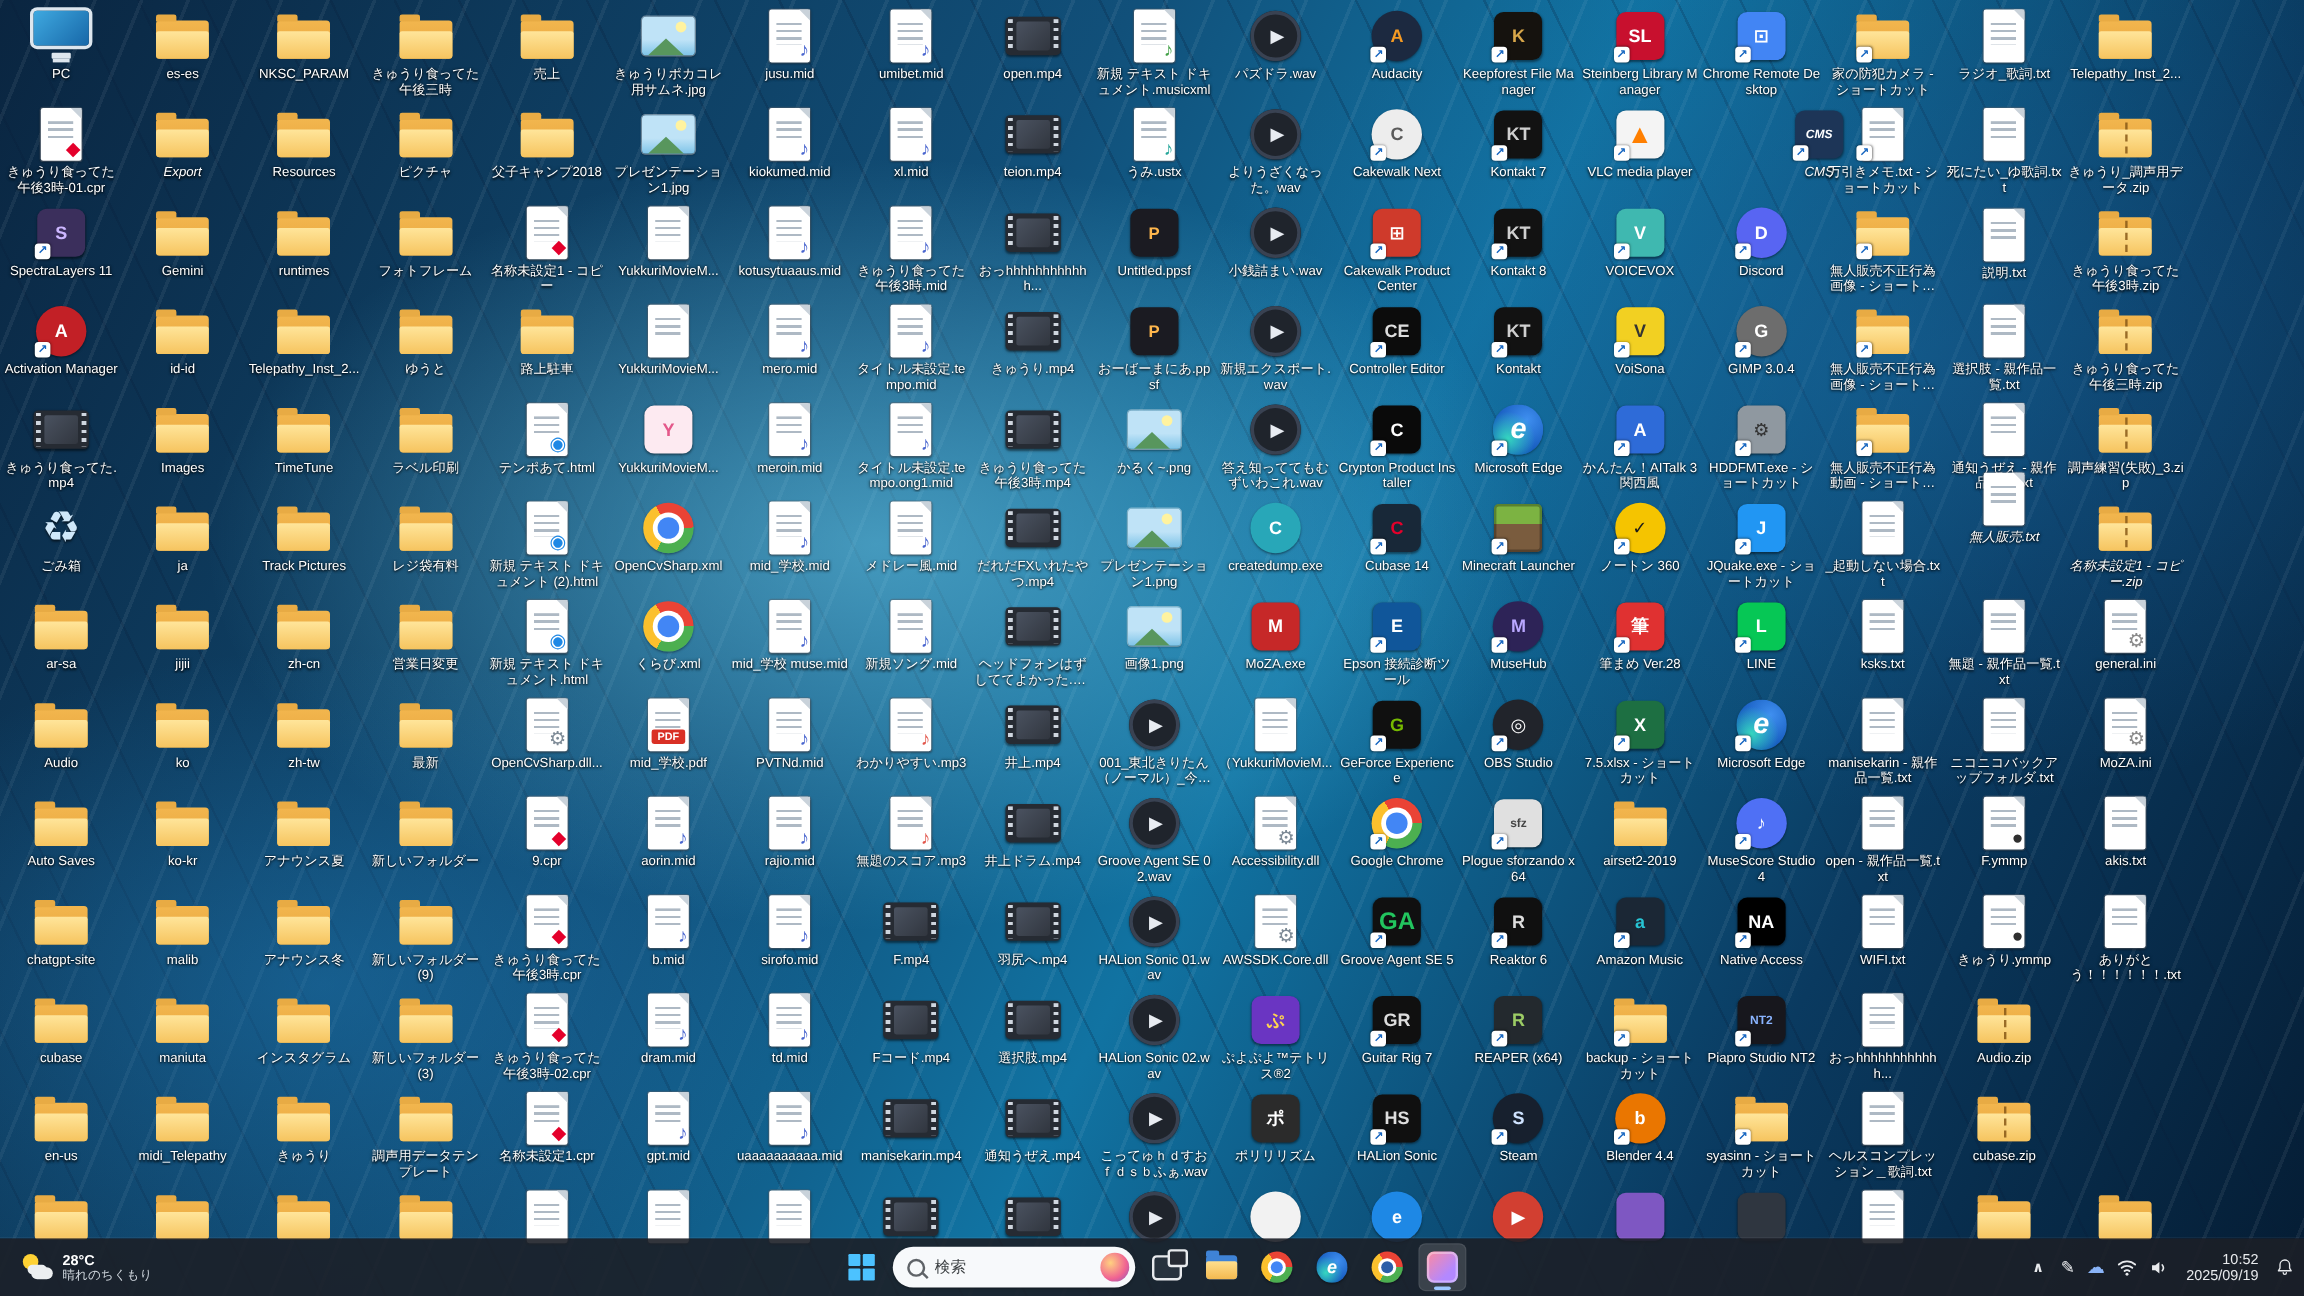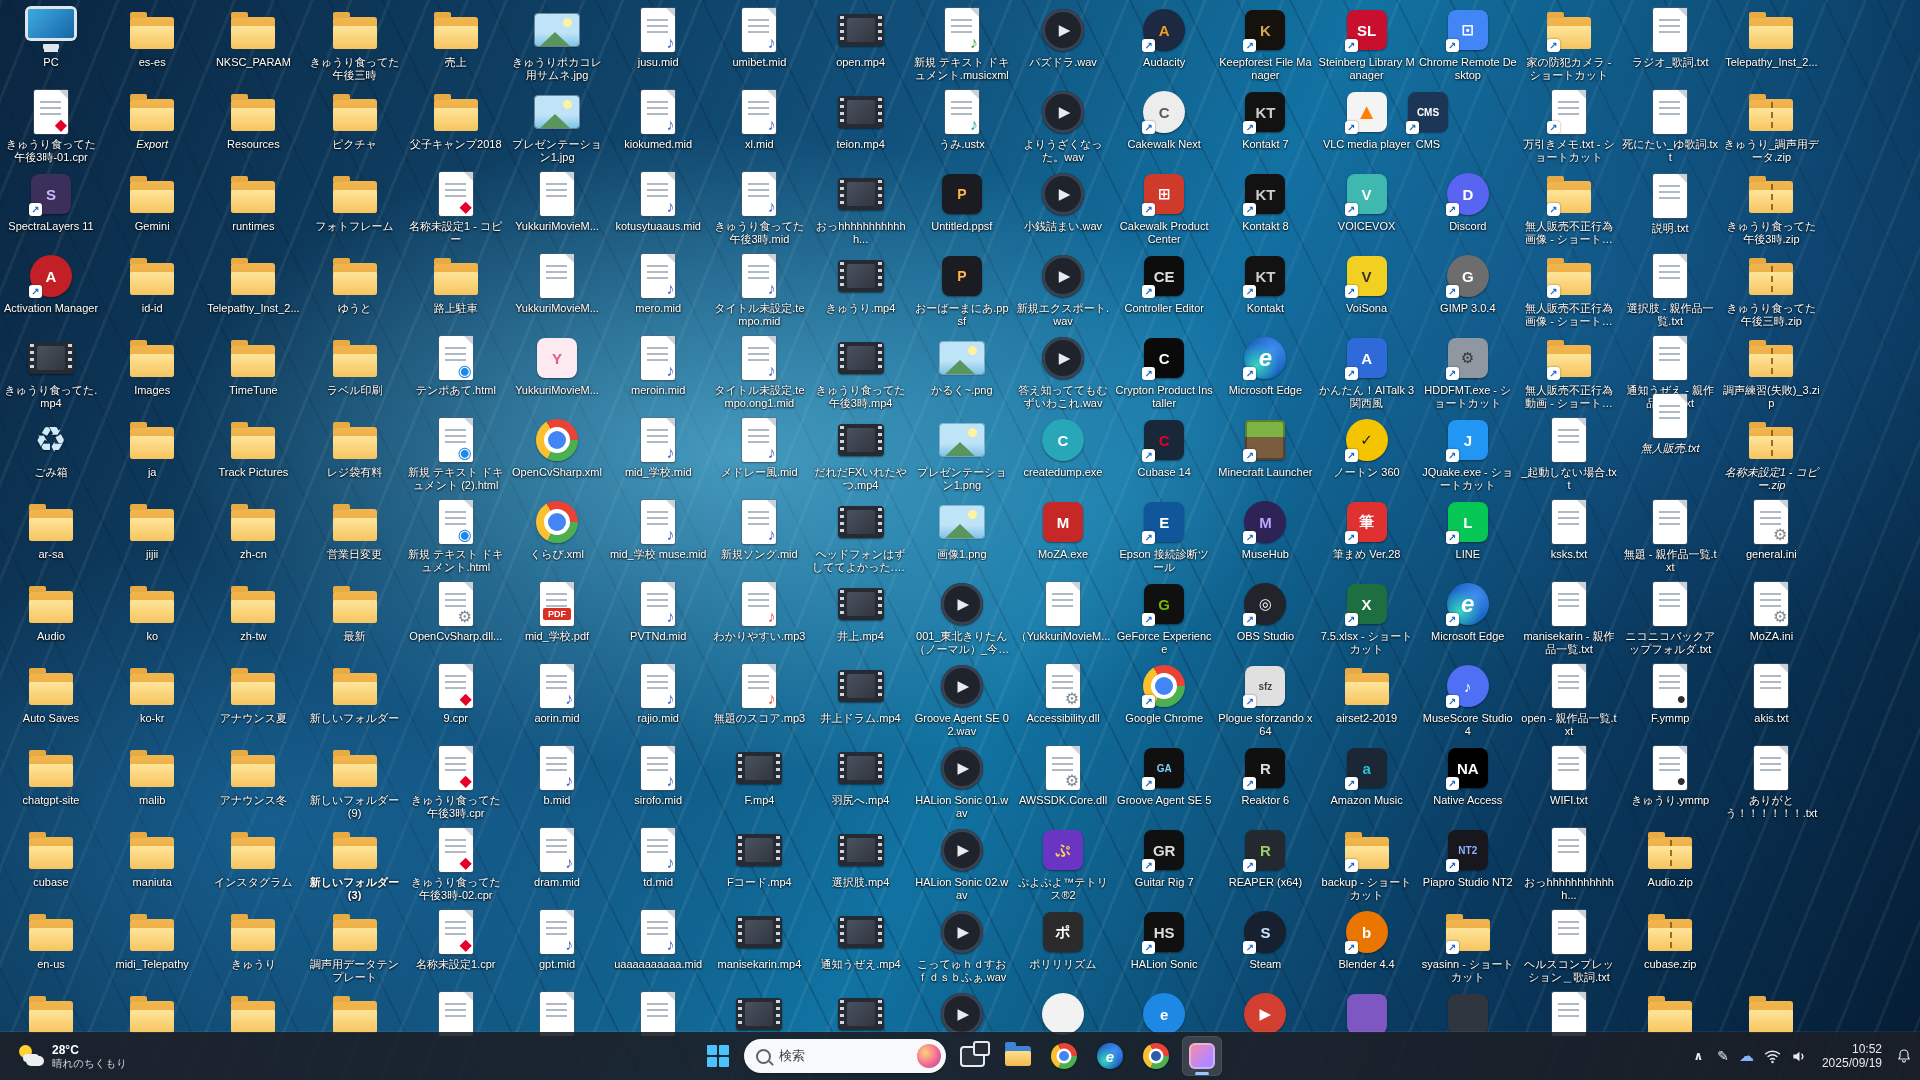--- a/index.html
+++ b/index.html
@@ -340,21 +340,21 @@
         </div>
         <div class="lbl">Kontakt 7</div>
       </div>
       <div class="cell" title="VLC media player" style="left: 1317.6px; top: 88px;">
         <div class="icon">
           <div class="k-vlc">▲</div>
           <span class="k-sc">↗</span>
         </div>
         <div class="lbl">VLC media player</div>
       </div>
-      <div class="cell" title="CMS" style="left: 1379px; top: 88px;">
+      <div class="cell" title="CMS" style="left: 1467px; top: 88px; font-style: italic;">
         <div class="icon">
           <div class="k-app sq" style="background:#1d3557">
             <span style="color:#ffffff;font-size:10px">CMS</span>
           </div>
           <span class="k-sc">↗</span>
         </div>
         <div class="lbl">CMS</div>
       </div>
       <div class="cell" title="万引きメモ.txt - ショートカット" style="left: 1520px; top: 88px;">
         <div class="icon">
@@ -1375,21 +1375,21 @@
         <div class="icon">
           <div class="k-doc">
             <span class="k-glyph" style="color:#7d8a96">⚙</span>
           </div>
         </div>
         <div class="lbl">AWSSDK.Core.dll</div>
       </div>
       <div class="cell" title="Groove Agent SE 5" style="left: 1115.2px; top: 744px;">
         <div class="icon">
           <div class="k-app sq" style="background:#101010">
-            <span style="color:#7dd3fc;font-size:10px">GA</span>
+            <span style="color:#22c55e;font-size:20px">GA</span>
           </div>
           <span class="k-sc">↗</span>
         </div>
         <div class="lbl">Groove Agent SE 5</div>
       </div>
       <div class="cell" title="Reaktor 6" style="left: 1216.4px; top: 744px;">
         <div class="icon">
           <div class="k-app sq" style="background:#101010">
             <span style="color:#dddddd;font-size:15px">R</span>
           </div>
@@ -1446,21 +1446,21 @@
           <div class="k-folder"></div>
         </div>
         <div class="lbl">maniuta</div>
       </div>
       <div class="cell" title="インスタグラム" style="left: 204.4px; top: 826px;">
         <div class="icon">
           <div class="k-folder"></div>
         </div>
         <div class="lbl">インスタグラム</div>
       </div>
-      <div class="cell" title="新しいフォルダー (3)" style="left: 305.6px; top: 826px; font-weight: bold;">
+      <div class="cell" title="新しいフォルダー (3)" style="left: 305.6px; top: 826px;">
         <div class="icon">
           <div class="k-folder"></div>
         </div>
         <div class="lbl">新しいフォルダー (3)</div>
       </div>
       <div class="cell" title="きゅうり食ってた午後3時-02.cpr" style="left: 406.8px; top: 826px;">
         <div class="icon">
           <div class="k-doc">
             <span class="k-glyph" style="color:#e4002b">◆</span>
           </div>

